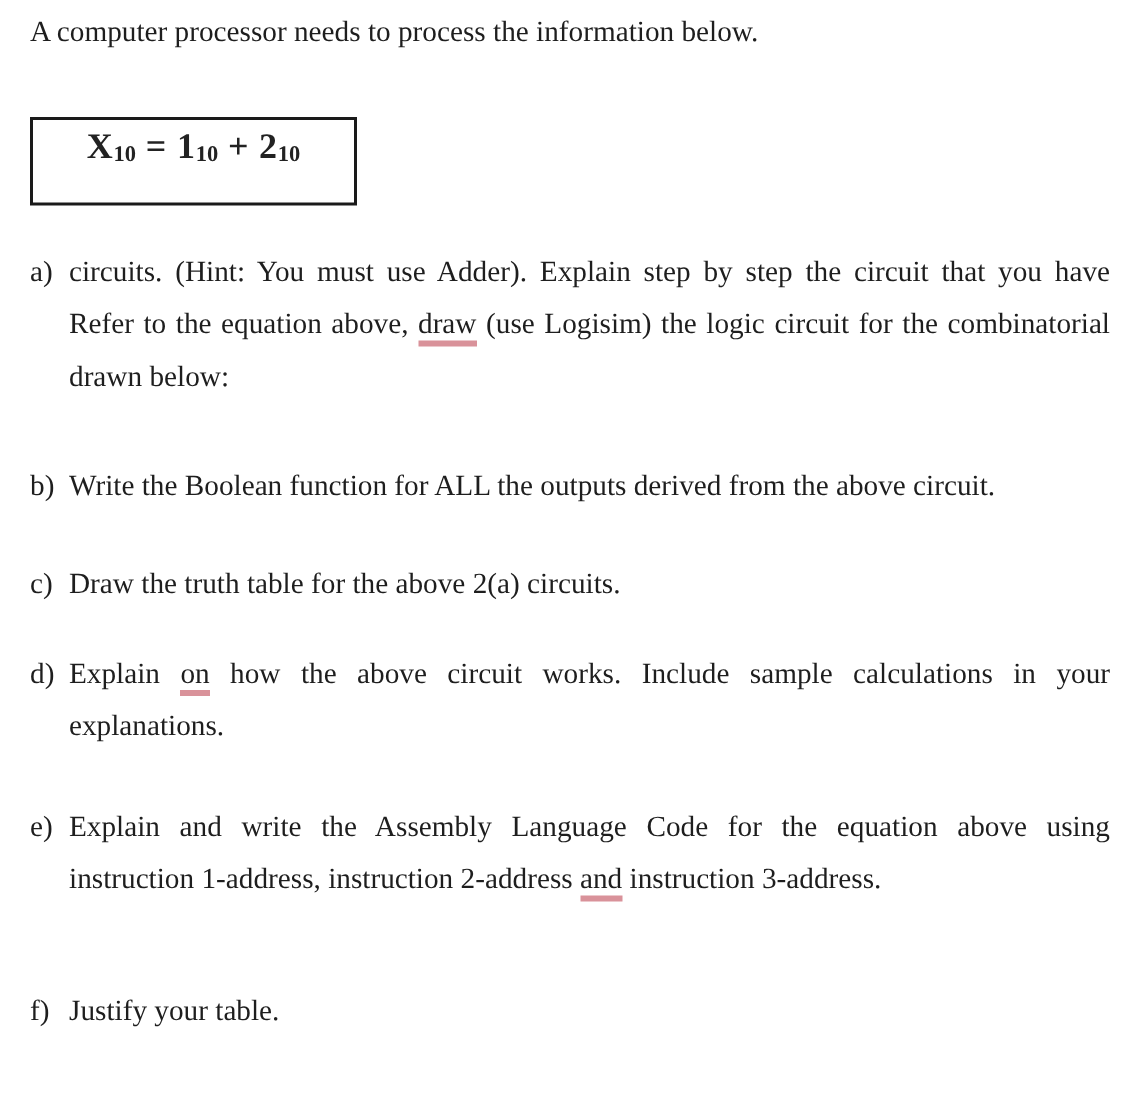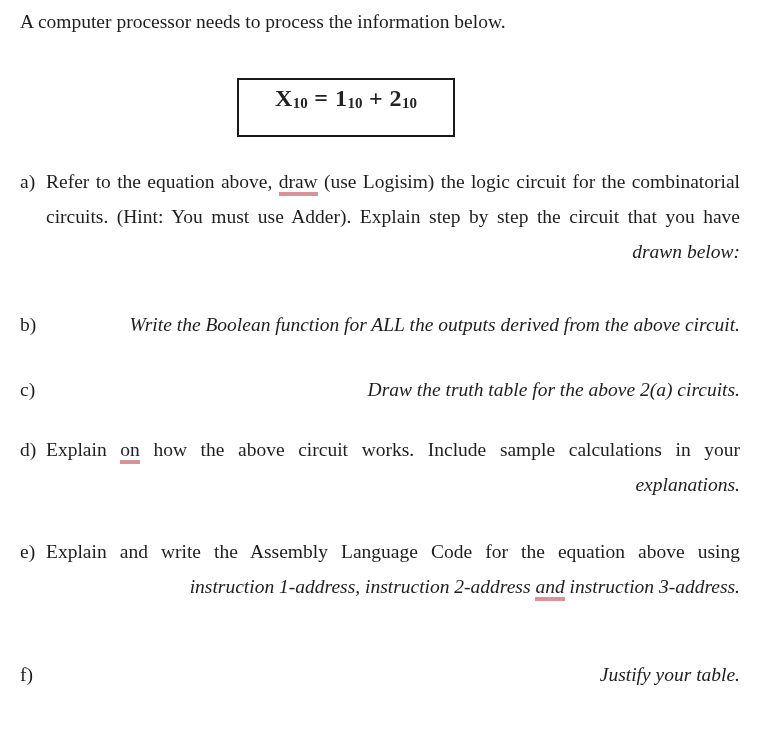--- a/index.html
+++ b/index.html
@@ -19,21 +19,20 @@
     font-size: 19.5px;
     line-height: 35px;
     color: #1e1e1e;
   }
   .intro {
     white-space: nowrap;
   }
   .eq-box {
     box-sizing: border-box;
     margin-top: 39px;
-    margin-left: 217px;
     width: 218px;
     height: 59px;
     border: 2px solid #1a1a1a;
     background: #ffffff;
     text-align: center;
   }
   .eq-text {
     font-weight: bold;
     font-size: 24px;
     line-height: 32px;
@@ -55,22 +54,21 @@
   .item-label {
     position: absolute;
     left: 0;
     top: 0;
   }
   .jline {
     text-align: justify;
     text-align-last: justify;
   }
   .lline {
-    text-align: right;
-    font-style: italic;
+    text-align: left;
   }
   .sp {
     border-bottom: 4px solid #d9929a;
   }
   .mt-a { margin-top: 27px; }
   .mt-b { margin-top: 38px; }
   .mt-c { margin-top: 30px; }
   .mt-d { margin-top: 25px; }
   .mt-e { margin-top: 32px; }
   .mt-f { margin-top: 53px; }
@@ -81,22 +79,22 @@
 <div id="page">
 
   <div class="intro">A computer processor needs to process the information below.</div>
 
   <div class="eq-box">
     <div class="eq-text"><span>X</span><sub>10</sub><span> = </span><span>1</span><sub>10</sub><span> + </span><span>2</span><sub>10</sub></div>
   </div>
 
   <div class="item mt-a">
     <span class="item-label">a)</span>
+    <div class="jline"><span>circuits. (Hint: You must use Adder). Explain step by step the circuit that you have</span></div>
     <div class="jline"><span>Refer to the equation above, </span><span class="sp">draw</span><span> (use Logisim) the logic circuit for the combinatorial</span></div>
-    <div class="jline"><span>circuits. (Hint: You must use Adder). Explain step by step the circuit that you have</span></div>
     <div class="lline"><span>drawn below:</span></div>
   </div>
 
   <div class="item mt-b">
     <span class="item-label">b)</span>
     <div class="lline"><span>Write the Boolean function for ALL the outputs derived from the above circuit.</span></div>
   </div>
 
   <div class="item mt-c">
     <span class="item-label">c)</span>

